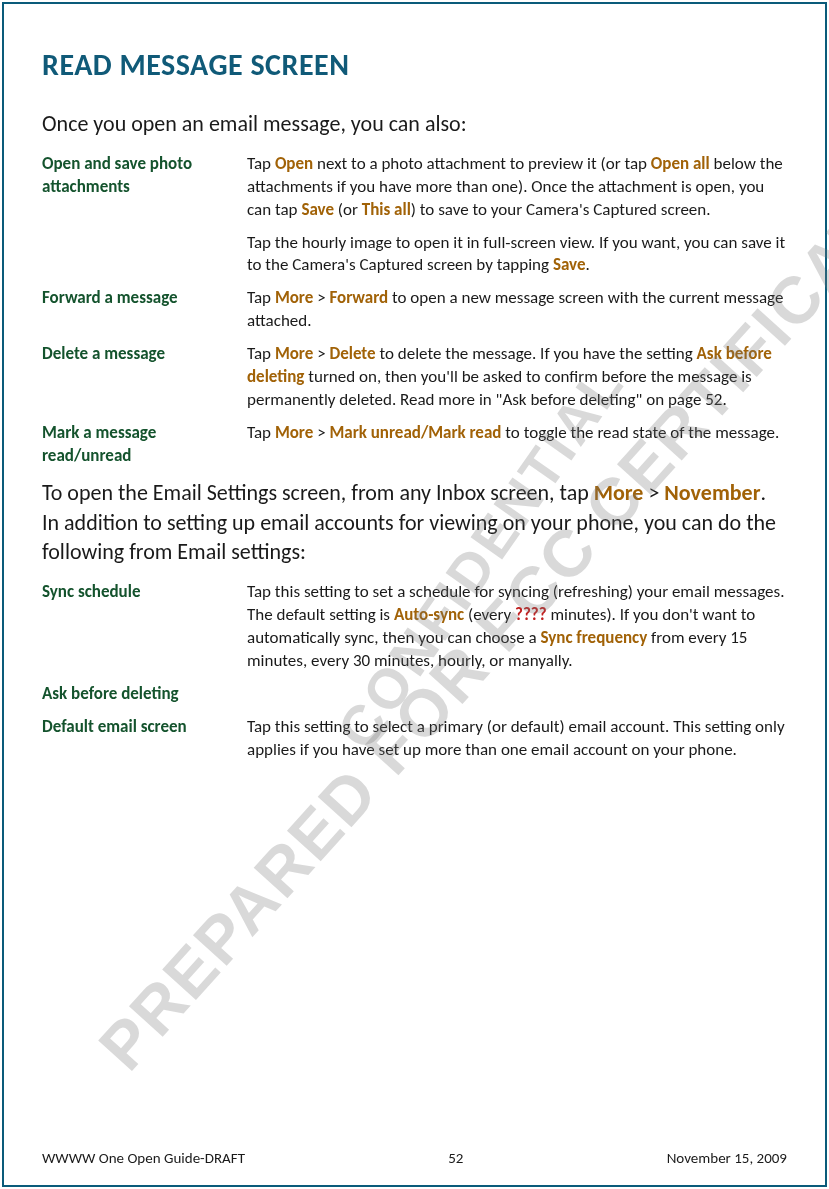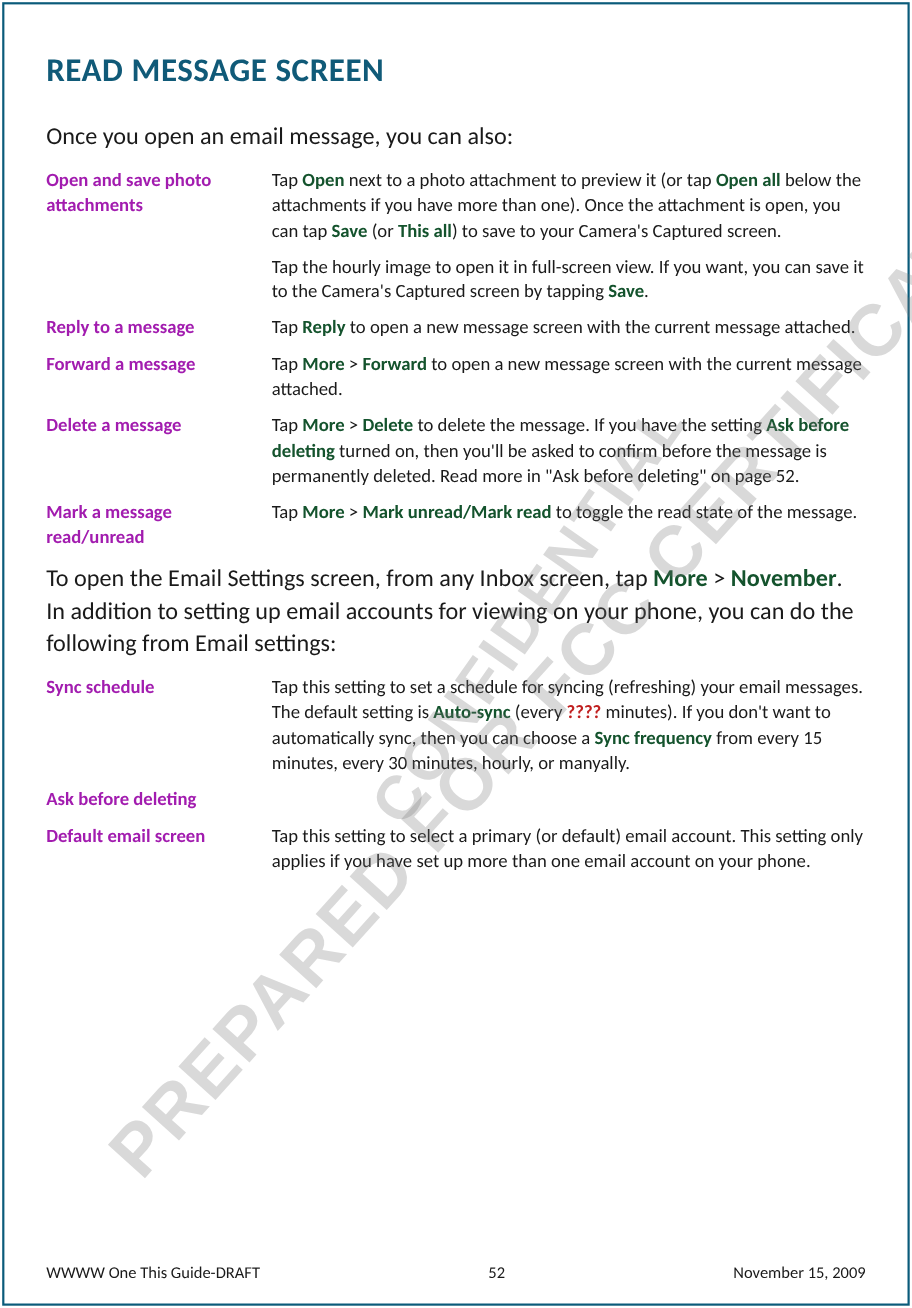--- a/index.html
+++ b/index.html
@@ -64,35 +64,35 @@
     line-height: 1.35;
   }
   .entry {
     display: flex;
     gap: 0;
     margin-bottom: 10px;
   }
   .entry .label {
     width: 205px;
     flex-shrink: 0;
-    color: #a21caf;
+    color: #14532d;
     font-weight: 700;
     font-size: 17px;
     line-height: 1.35;
     padding-right: 10px;
   }
   .entry .desc {
     flex: 1;
     font-size: 17px;
     line-height: 1.35;
     color: #1a1a1a;
   }
   .entry .desc p { margin-bottom: 10px; }
   .entry .desc p:last-child { margin-bottom: 0; }
-  .k { color: #14532d; font-weight: 700; }
+  .k { color: #a16207; font-weight: 700; }
   .q { color: #c02020; font-weight: 700; }
   .footer {
     display: flex;
     justify-content: space-between;
     font-size: 15px;
     color: #1a1a1a;
     padding-top: 6px;
     border-top: none;
   }
 </style>
@@ -117,28 +117,20 @@
       <div class="desc">
         <p>
           <span>Tap </span><span class="k">Open</span><span> next to a photo attachment to preview it (or tap </span><span class="k">Open all</span><span> below the attachments if you have more than one). Once the attachment is open, you can tap </span><span class="k">Save</span><span> (or </span><span class="k">This all</span><span>) to save to your Camera's Captured screen.</span>
         </p>
         <p>
           <span>Tap the hourly image to open it in full-screen view. If you want, you can save it to the Camera's Captured screen by tapping </span><span class="k">Save</span><span>.</span>
         </p>
       </div>
     </div>
 
-    <div class="entry">
-      <div class="label">Reply to a message</div>
-      <div class="desc">
-        <p>
-          <span>Tap </span><span class="k">Reply</span><span> to open a new message screen with the current message attached.</span>
-        </p>
-      </div>
-    </div>
 
     <div class="entry">
       <div class="label">Forward a message</div>
       <div class="desc">
         <p>
           <span>Tap </span><span class="k">More</span><span> &gt; </span><span class="k">Forward</span><span> to open a new message screen with the current message attached.</span>
         </p>
       </div>
     </div>
 
@@ -181,18 +173,18 @@
     <div class="entry">
       <div class="label">Default email screen</div>
       <div class="desc">
         <p>Tap this setting to select a primary (or default) email account. This setting only applies if you have set up more than one email account on your phone.</p>
       </div>
     </div>
 
   </div>
 
   <div class="footer">
-    <span>WWWW One This Guide-DRAFT</span>
+    <span>WWWW One Open Guide-DRAFT</span>
     <span>52</span>
     <span>November 15, 2009</span>
   </div>
 
 </div>
 
 </body></html>

